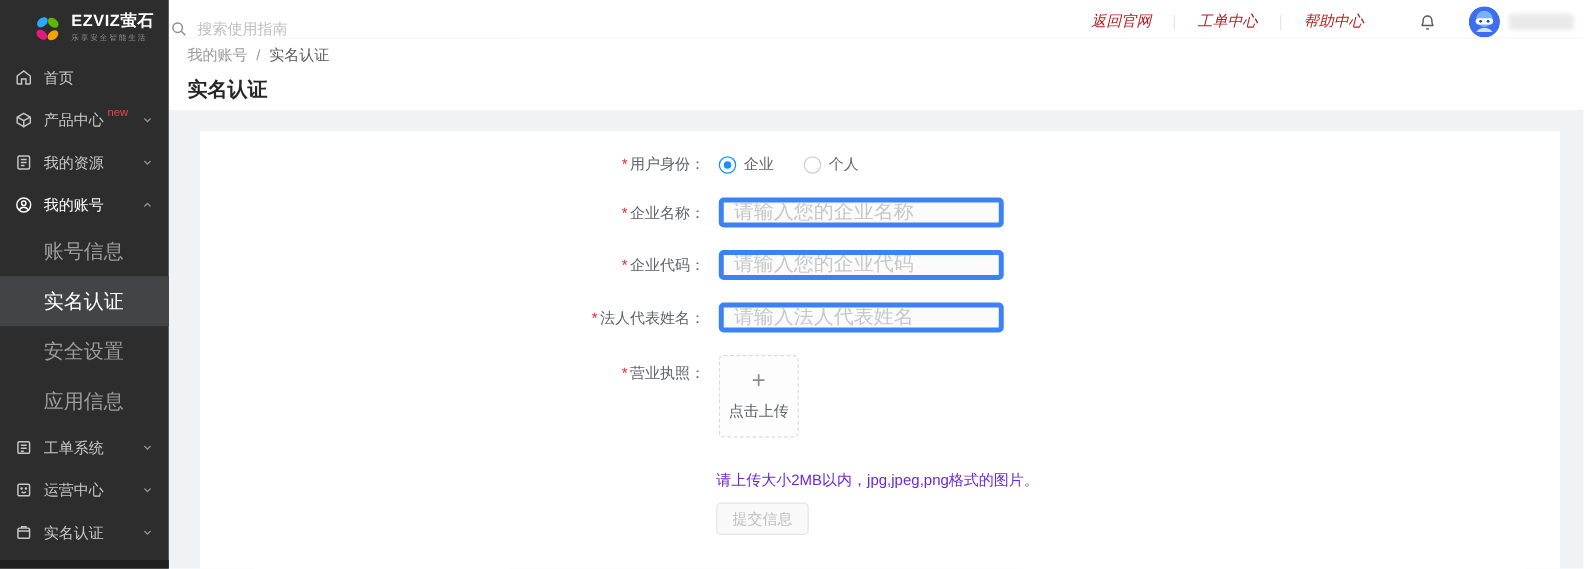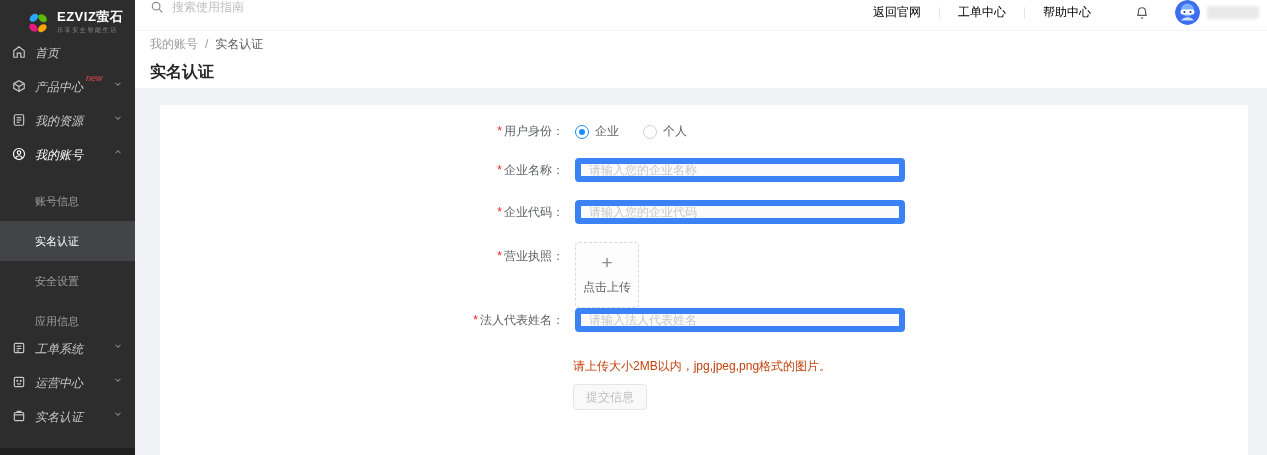--- a/index.html
+++ b/index.html
@@ -7,40 +7,40 @@
   body {
     font-family: "Liberation Sans","DejaVu Sans",sans-serif;
     background:#fff; position:relative; overflow:hidden;
   }
   
   .sidebar { position:absolute; left:0; top:0; width:135px; height:455px; background:#2d2d2d; z-index:5; }
   .logo { height:45px; display:flex; align-items:center; padding-left:9px; cursor:pointer;margin-left:16px; }
   .logo-text { margin-left:6px; }
   .brand-name { color:#fff; font-size:13px; font-weight:bold; letter-spacing:.5px; line-height:14px; white-space:nowrap; }
   .brand-tagline { color:#8d8d8d; font-size:6px; letter-spacing:1.6px; margin-top:2px; white-space:nowrap; }
-  .nav-item { height:34px; display:flex; align-items:flex-start; padding:0 12px; color:#c8c8c8; font-size:12px; cursor:pointer;font-style:italic; }
+  .nav-item { height:34px; display:flex; align-items:center; padding:0 12px; color:#c8c8c8; font-size:12px; cursor:pointer; }
   .nav-item.parent-active { color:#fff; }
   .nav-icon { width:14px; height:14px; margin-right:9px; display:flex; align-items:center; color:inherit; flex:none; }
   .nav-icon svg { width:14px; height:14px; }
   .nav-label { white-space:nowrap; }
   .badge-new { color:#e5484d; font-size:9px; margin-left:3px; transform:translateY(-6px); }
   .nav-chevron { margin-left:auto; display:flex; color:#8f8f8f; }
   .nav-chevron svg { width:10px; height:10px; }
-  .submenu-item { height:40px; display:flex; align-items:center; padding-left:35px; font-size:11px; color:#9d9d9d; cursor:pointer; }
+  .submenu-item { height:40px; display:flex; align-items:center; padding-left:35px; font-size:16px; color:#9d9d9d; cursor:pointer; }
   .submenu-item.active { background:#424448; color:#fff; }
   .sidebar-footer { position:absolute; bottom:0; left:0; width:100%; height:7px; background:#202020; }
   
-  .topbar { position:absolute; left:135px; right:0; top:0; height:31px; background:#fff; display:flex; align-items:flex-start; padding:0 0 0 15px; border-bottom:1px solid #f5f6f7; z-index:4; }
+  .topbar { position:absolute; left:121px; right:0; top:0; height:31px; background:#fff; display:flex; align-items:flex-end; padding:0 0 0 15px; border-bottom:1px solid #f5f6f7; z-index:4; }
   .search { display:flex; align-items:center; }
   .search-icon { color:#8c8c8c; display:flex; margin-right:8px; }
   .search-icon svg { width:14px; height:14px; }
   .search input { border:none; outline:none; font-size:12px; width:260px; color:#333; font-family:inherit; }
   .search input::placeholder { color:#bfbfbf; }
   .top-links { margin-left:auto; display:flex; align-items:center; }
-  .top-link { font-size:12px; color:#000000; text-decoration:none; padding:0 18px; white-space:nowrap; }
+  .top-link { font-size:12px; color:#b91c1c; text-decoration:none; padding:0 18px; white-space:nowrap;font-style:italic; }
   .top-divider { width:1px; height:12px; background:#e6e6e6; }
   .bell { margin-left:26px; color:#595959; display:flex; cursor:pointer; }
   .bell svg { width:14px; height:14px; }
   .user { display:flex; align-items:center; margin-left:26px; margin-right:8px; cursor:pointer; }
   .avatar { width:25px; height:25px; border-radius:50%; overflow:hidden; flex:none; }
   .user-name-blur { width:52px; height:13px; background:#e9e9e9; border-radius:3px; margin-left:7px; filter:blur(1.5px); }
   
   .breadcrumb { position:absolute; left:135px; right:0; top:32px; height:24px; display:flex; align-items:center; padding-left:15px; font-size:12px; background:#fff; }
   .crumb-parent { color:#999; cursor:pointer; }
   .crumb-sep { color:#999; margin:0 7px; }
@@ -54,26 +54,26 @@
   .form-row.top-align { align-items:flex-start; }
   .form-label { width:404px; text-align:right; font-size:12px; color:#606266; margin-right:11px; flex:none; white-space:nowrap; }
   .form-row.top-align .form-label { padding-top:6px; }
   .req { color:#f5222d; margin-right:2px; }
   .radio-group { display:flex; align-items:center; }
   .radio-opt { display:flex; align-items:center; margin-right:24px; cursor:pointer; }
   .radio-circle { width:14px; height:14px; border-radius:50%; border:1px solid #cfcfcf; background:#fff; position:relative; flex:none; }
   .radio-circle.selected { border-color:#1890ff; }
   .radio-circle.selected::after { content:""; position:absolute; left:3px; top:3px; width:6px; height:6px; border-radius:50%; background:#1890ff; }
   .radio-label { font-size:12px; color:#606266; margin-left:6px; }
-  .text-input { width:330px; height:24px; border:6px solid #3b82f6; border-radius:4px; background:#fbfbfb; padding:0 8px; font-size:12px; color:#333; outline:none; font-family:inherit; }
+  .text-input { width:228px; height:24px; border:4px solid #3b82f6; border-radius:4px; background:#fbfbfb; padding:0 8px; font-size:16px; color:#333; outline:none; font-family:inherit; }
   .text-input::placeholder { color:#c8c8c8; }
   .upload-box { width:64px; height:66px; border:1px dashed #d9d9d9; border-radius:4px; background:#fdfdfd; display:flex; flex-direction:column; align-items:center; justify-content:center; cursor:pointer; }
   .upload-plus { font-size:19px; color:#8c8c8c; line-height:18px; margin-bottom:7px; font-weight:300; }
   .upload-text { font-size:12px; color:#606266; }
-  .upload-hint { margin:26px 0 0 413px; font-size:12px; color:#c2410c; }
+  .upload-hint { margin:26px 0 0 413px; font-size:12px; color:#6d28d9; }
   .submit-btn { margin:9px 0 0 413px; height:26px; padding:0 12px; border:1px solid #e5e5e5; border-radius:4px; background:#f9f9f9; color:#bfbfbf; font-size:12px; cursor:not-allowed; font-family:inherit; }
 </style>
 </head>
 <body>
 
 <aside class="sidebar">
   <div class="logo">
     <span style="display:flex;">
       <svg width="26" height="26" viewBox="0 0 24 24">
         <ellipse cx="8.2" cy="7.2" rx="4.4" ry="3.1" transform="rotate(-38 8.2 7.2)" fill="#2aa7ff"></ellipse>
@@ -281,30 +281,30 @@
     <div class="form-row">
       <span class="form-label"><span class="req">*</span><span>企业名称：</span></span>
       <input class="text-input" type="text" placeholder="请输入您的企业名称" style="">
     </div>
 
     <div class="form-row">
       <span class="form-label"><span class="req">*</span><span>企业代码：</span></span>
       <input class="text-input" type="text" placeholder="请输入您的企业代码" style="">
     </div>
 
+    <div class="form-row">
+      <span class="form-label"><span class="req">*</span><span>法人代表姓名：</span></span>
+      <input class="text-input" type="text" placeholder="请输入法人代表姓名" style="">
+    </div>
+
     <div class="form-row top-align" style="margin-bottom:0;">
       <span class="form-label"><span class="req">*</span><span>营业执照：</span></span>
       <div class="upload-box">
         <span class="upload-plus">+</span>
         <span class="upload-text">点击上传</span>
       </div>
     </div>
 
-    <div class="form-row">
-      <span class="form-label"><span class="req">*</span><span>法人代表姓名：</span></span>
-      <input class="text-input" type="text" placeholder="请输入法人代表姓名" style="">
-    </div>
-
     <div class="upload-hint">请上传大小2MB以内，jpg,jpeg,png格式的图片。</div>
 
     <button class="submit-btn" disabled="">提交信息</button>
   </div>
 </div>
 
 </body></html>

